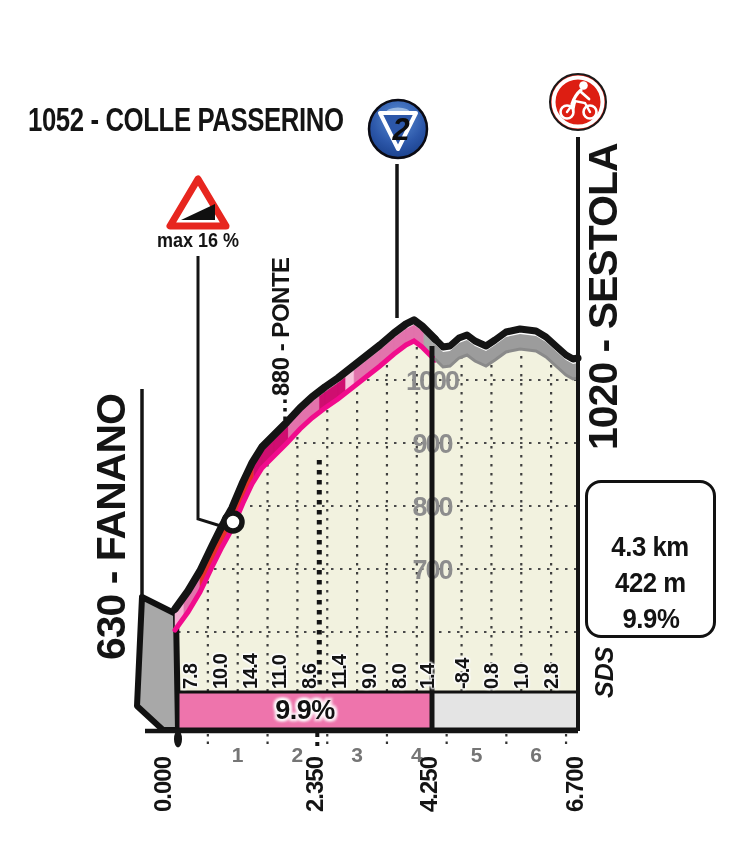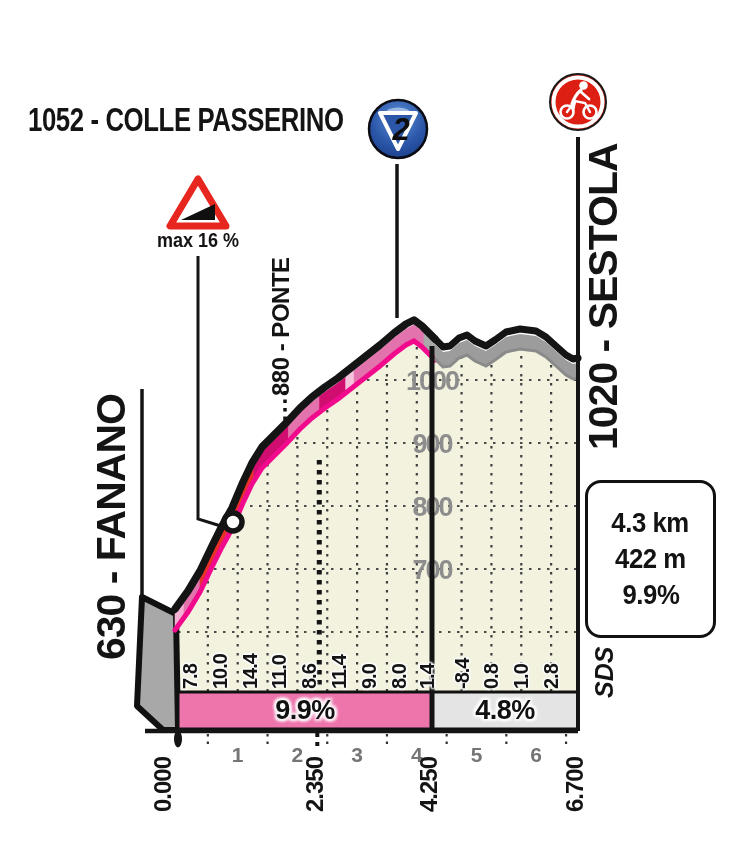--- a/index.html
+++ b/index.html
@@ -15,21 +15,21 @@
   .fanano{left:88px;top:660px;width:272px;height:46px;font-size:41px;letter-spacing:-1px;transform:rotate(-90deg) scaleY(1);}
   .sestola{left:580px;top:450px;width:304px;height:46px;font-size:41px;letter-spacing:-1px;}
   .ponte{left:267px;top:396px;width:150px;height:28px;font-size:24px;letter-spacing:-0.5px;}
   .sds{left:590px;top:698px;width:56px;height:34px;font-size:25px;font-style:italic;letter-spacing:0px;}
   .gradval{height:20px;width:56px;font-size:20px;letter-spacing:-1px;line-height:20px;
            text-shadow:0 0 3px #fff,0 0 3px #fff,1px 1px 2px #fff,-1px -1px 2px #fff,1px -1px 2px #fff,-1px 1px 2px #fff;}
   .kmlabel{height:26px;width:62px;font-size:24px;letter-spacing:-1px;line-height:26px;}
   .barlabel{width:110px;text-align:center;font-size:27px;font-weight:bold;color:#111;letter-spacing:-0.5px;
             text-shadow:0 0 4px #fff,0 0 4px #fff,2px 2px 3px #fff,-2px -2px 3px #fff,2px -2px 3px #fff,-2px 2px 3px #fff;}
   .statsbox{left:585px;top:480px;width:125px;height:152px;background:#fff;border:3.5px solid #111;border-radius:16px;
-            display:flex;flex-direction:column;justify-content:center;align-items:center;gap:4px;}
+            display:flex;flex-direction:column;justify-content:flex-end;align-items:center;gap:4px;}
   .statsbox div{font-size:28px;font-weight:bold;color:#131313;letter-spacing:-0.5px;transform:scaleX(0.92);}
 </style>
 </head>
 <body>
 
 <div id="stage">
 
   <svg id="profile-svg" width="732" height="852" viewBox="0 0 732 852">
       <polygon points="178,630 188,612 200,592 212,567 222,547 232,529 243,503 252,484 262,468 274,456 287,443 300,429 312,418 325,408 338,399 352,388 366,377 380,366 394,354 406,345 414,341 422,347 430,355 435,360 435,359 443,367 450,366 459,358 467,355 475,361 486,366 495,360 506,352 520,349 536,351 546,357 557,367 566,375 573,379 578,378 578,692 178,692" fill="#f2f2df"></polygon>
       <defs>
@@ -168,21 +168,20 @@
 
   <div class="abs statsbox">
     <div>4.3 km</div>
     <div>422 m</div>
     <div>9.9%</div>
   </div>
 
   <div class="abs vtext sds">SDS</div>
 
   <div class="abs barlabel" style="left:250px;top:695px;">9.9%</div>
-  <div class="abs barlabel" style="left:450px;top:695px;">4.8%</div>
 
   <div id="gradvals">
       <div class="abs vtext gradval" style="left: 179.94px; top: 689px;">7.8</div>
       <div class="abs vtext gradval" style="left: 209.79px; top: 689px;">10.0</div>
       <div class="abs vtext gradval" style="left: 239.64px; top: 689px;">14.4</div>
       <div class="abs vtext gradval" style="left: 269.49px; top: 689px;">11.0</div>
       <div class="abs vtext gradval" style="left: 299.34px; top: 689px;">8.6</div>
       <div class="abs vtext gradval" style="left: 329.19px; top: 689px;">11.4</div>
       <div class="abs vtext gradval" style="left: 359.04px; top: 689px;">9.0</div>
       <div class="abs vtext gradval" style="left: 388.89px; top: 689px;">8.0</div>

